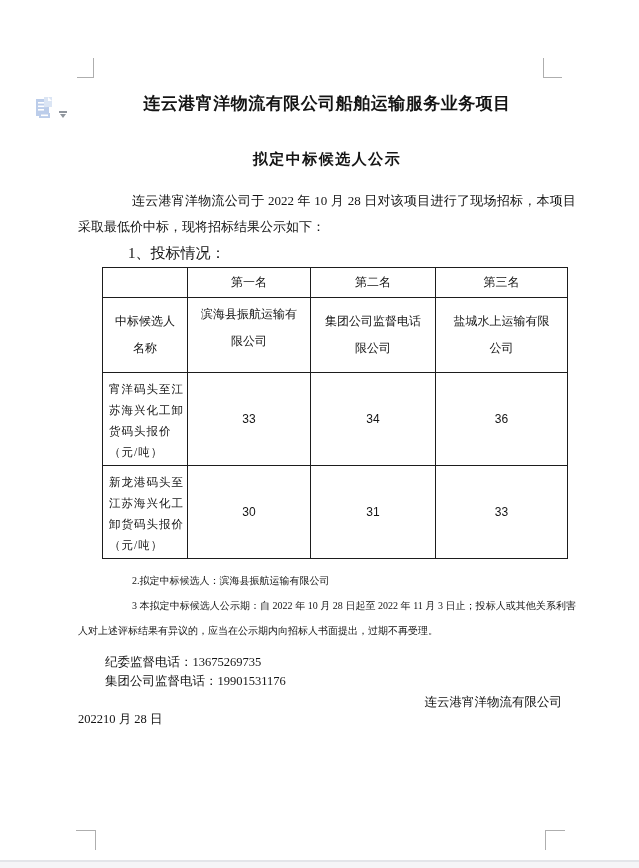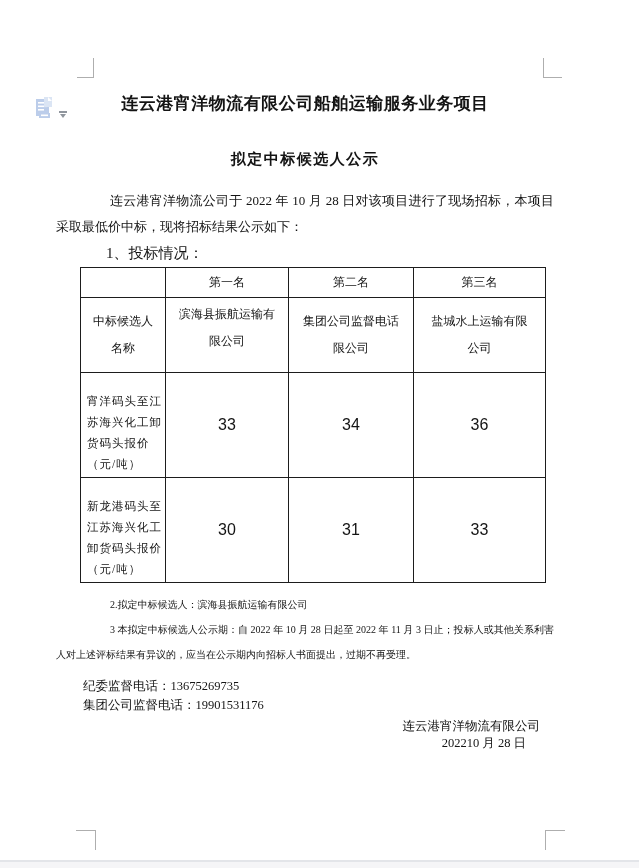--- a/index.html
+++ b/index.html
@@ -19,44 +19,44 @@
   .crop-tr { left:543px; top:58px;  width:19px; height:20px; border-left:1px solid #aeaeae;  border-bottom:1px solid #aeaeae; }
   .crop-bl { left:76px;  top:830px; width:20px; height:20px; border-right:1px solid #aeaeae; border-top:1px solid #aeaeae; }
   .crop-br { left:545px; top:830px; width:20px; height:20px; border-left:1px solid #aeaeae;  border-top:1px solid #aeaeae; }
 
   
   .paste-btn { position:absolute; left:35px; top:97px; display:flex; align-items:center; gap:5px; cursor:pointer; }
   .paste-arrow { display:flex; flex-direction:column; align-items:center; padding-top:7px; }
   .paste-arrow .bar { width:8px; height:2px; background:#8f959d; }
   .paste-arrow .tri { width:0; height:0; border-left:3px solid transparent; border-right:3px solid transparent; border-top:4px solid #8f959d; margin-top:1px; }
 
-  .content { position:absolute; left:56px; top:92px; width:498px; }
+  .content { position:absolute; left:78px; top:92px; width:498px; }
 
   .doc-title    { text-align:center; font-weight:bold; font-size:17px; line-height:24px; letter-spacing:0.5px; }
   .doc-subtitle { text-align:center; font-weight:bold; font-size:15px; line-height:22px; letter-spacing:1.5px; margin-top:32px; }
   .para  { font-size:13px; line-height:26px; text-align:justify; text-indent:54px; margin-top:18px; }
   .list-label { font-size:15px; line-height:22px; margin-left:50px; margin-top:2px; }
 
   table { border-collapse:collapse; table-layout:fixed; width:465px; margin-left:24px; margin-top:3px; font-size:12px; }
   td { border:1px solid #1d1d1d; text-align:center; vertical-align:middle; overflow:hidden; }
   tr.r-head  { height:30px; }
   tr.r-name  { height:75px; }
   tr.r-quote { height:87px; }
   .cell-rowlabel  { white-space:pre-line; line-height:27px; }
-  .cell-quotelabel{ text-align:left; white-space:pre-line; line-height:21px; letter-spacing:1px; padding:18px 3px 2px 6px; font-size:11.5px; }
+  .cell-quotelabel{ text-align:left; white-space:pre-line; line-height:21px; letter-spacing:1px; padding:6px 3px 2px 6px; font-size:11.5px; }
   .cell-company   { white-space:pre-line; line-height:27px; }
   .cell-company.vtop { vertical-align:top; padding-top:3px; }
-  .cell-num { font-family:"Liberation Sans","DejaVu Sans",sans-serif; font-size:16px; }
+  .cell-num { font-family:"Liberation Sans","DejaVu Sans",sans-serif; font-size:12px; }
 
   .item  { font-size:10px; line-height:25px; text-align:justify; text-indent:54px; }
   .item2 { margin-top:9px; }
   .phones { margin-left:27px; margin-top:10px; font-size:12.5px; line-height:19px; }
   .sig-block { margin-top:3px; font-size:12.5px; line-height:17px; }
   .sig-name { text-align:right; padding-right:14px; }
-  .sig-date { text-align:right; padding-right:28px; }
+  .sig-date { padding-right:28px; }
 
   .bottom-strip { position:absolute; left:0; right:0; bottom:0; height:8px; background:#f5f5f7; border-top:2px solid #e3e5e9; }
 </style>
 </head>
 <body>
 
 <div class="page">
 
   <div class="crop crop-tl"></div>
   <div class="crop crop-tr"></div>

